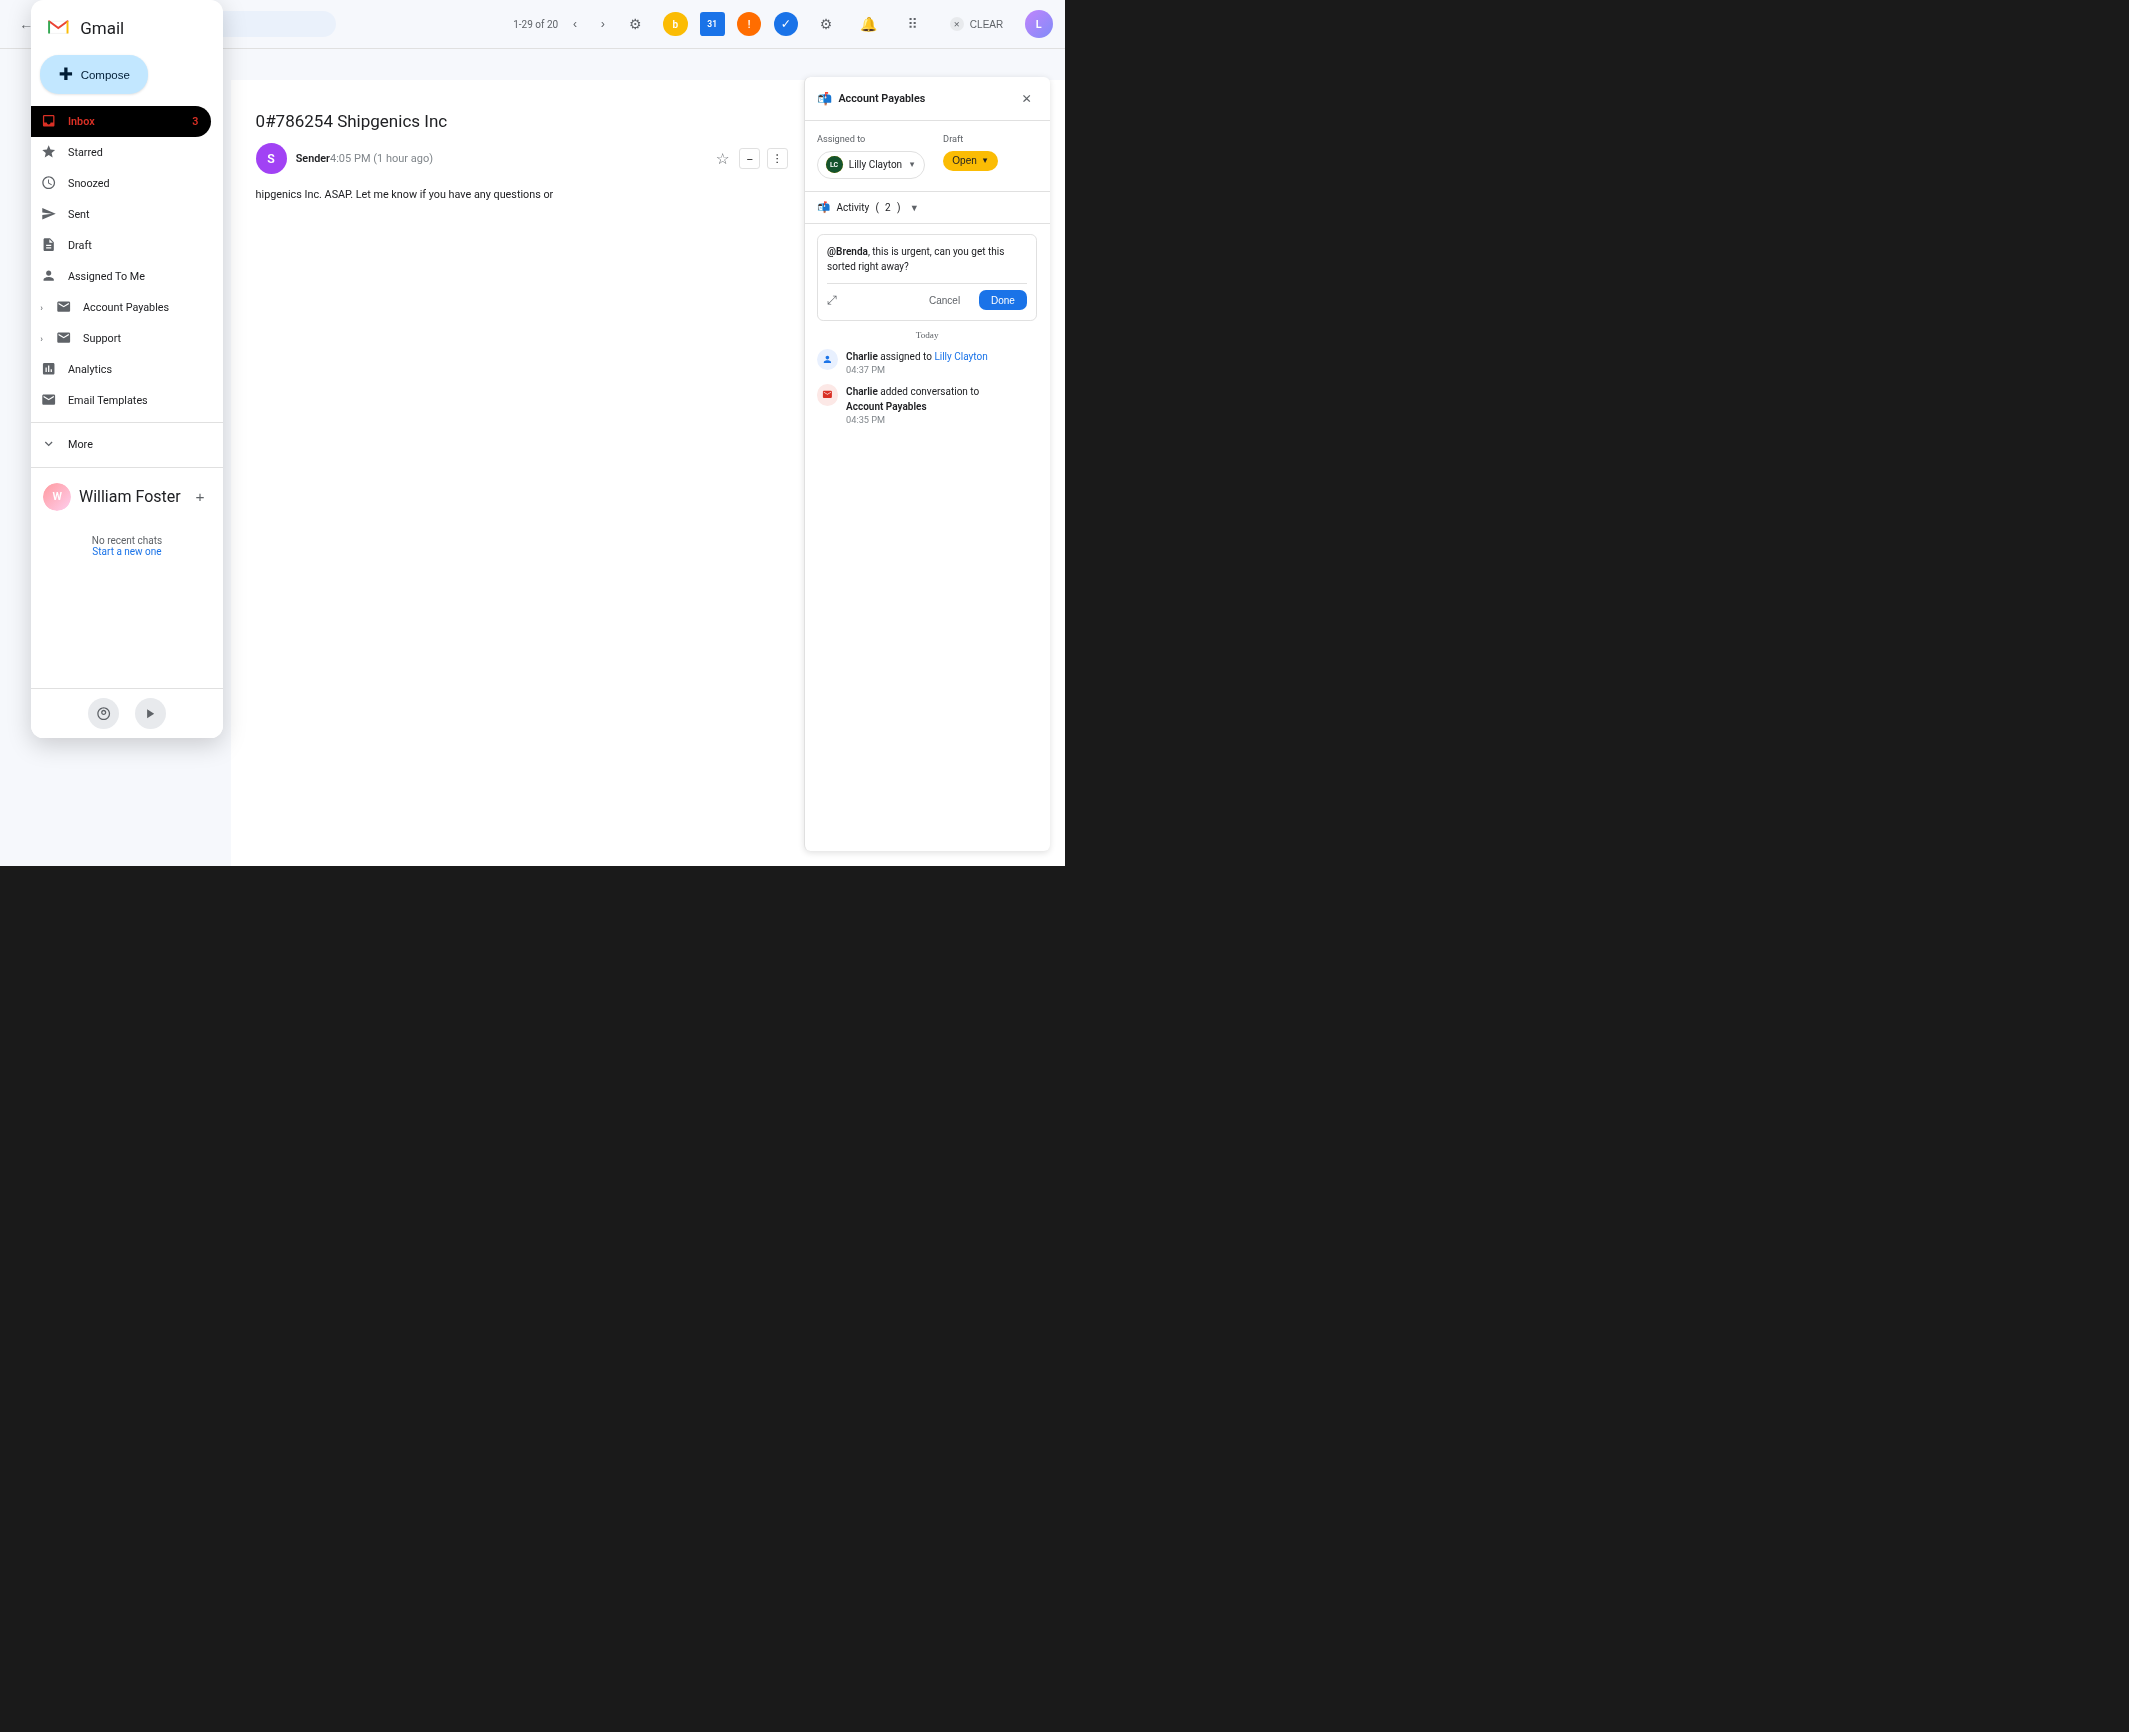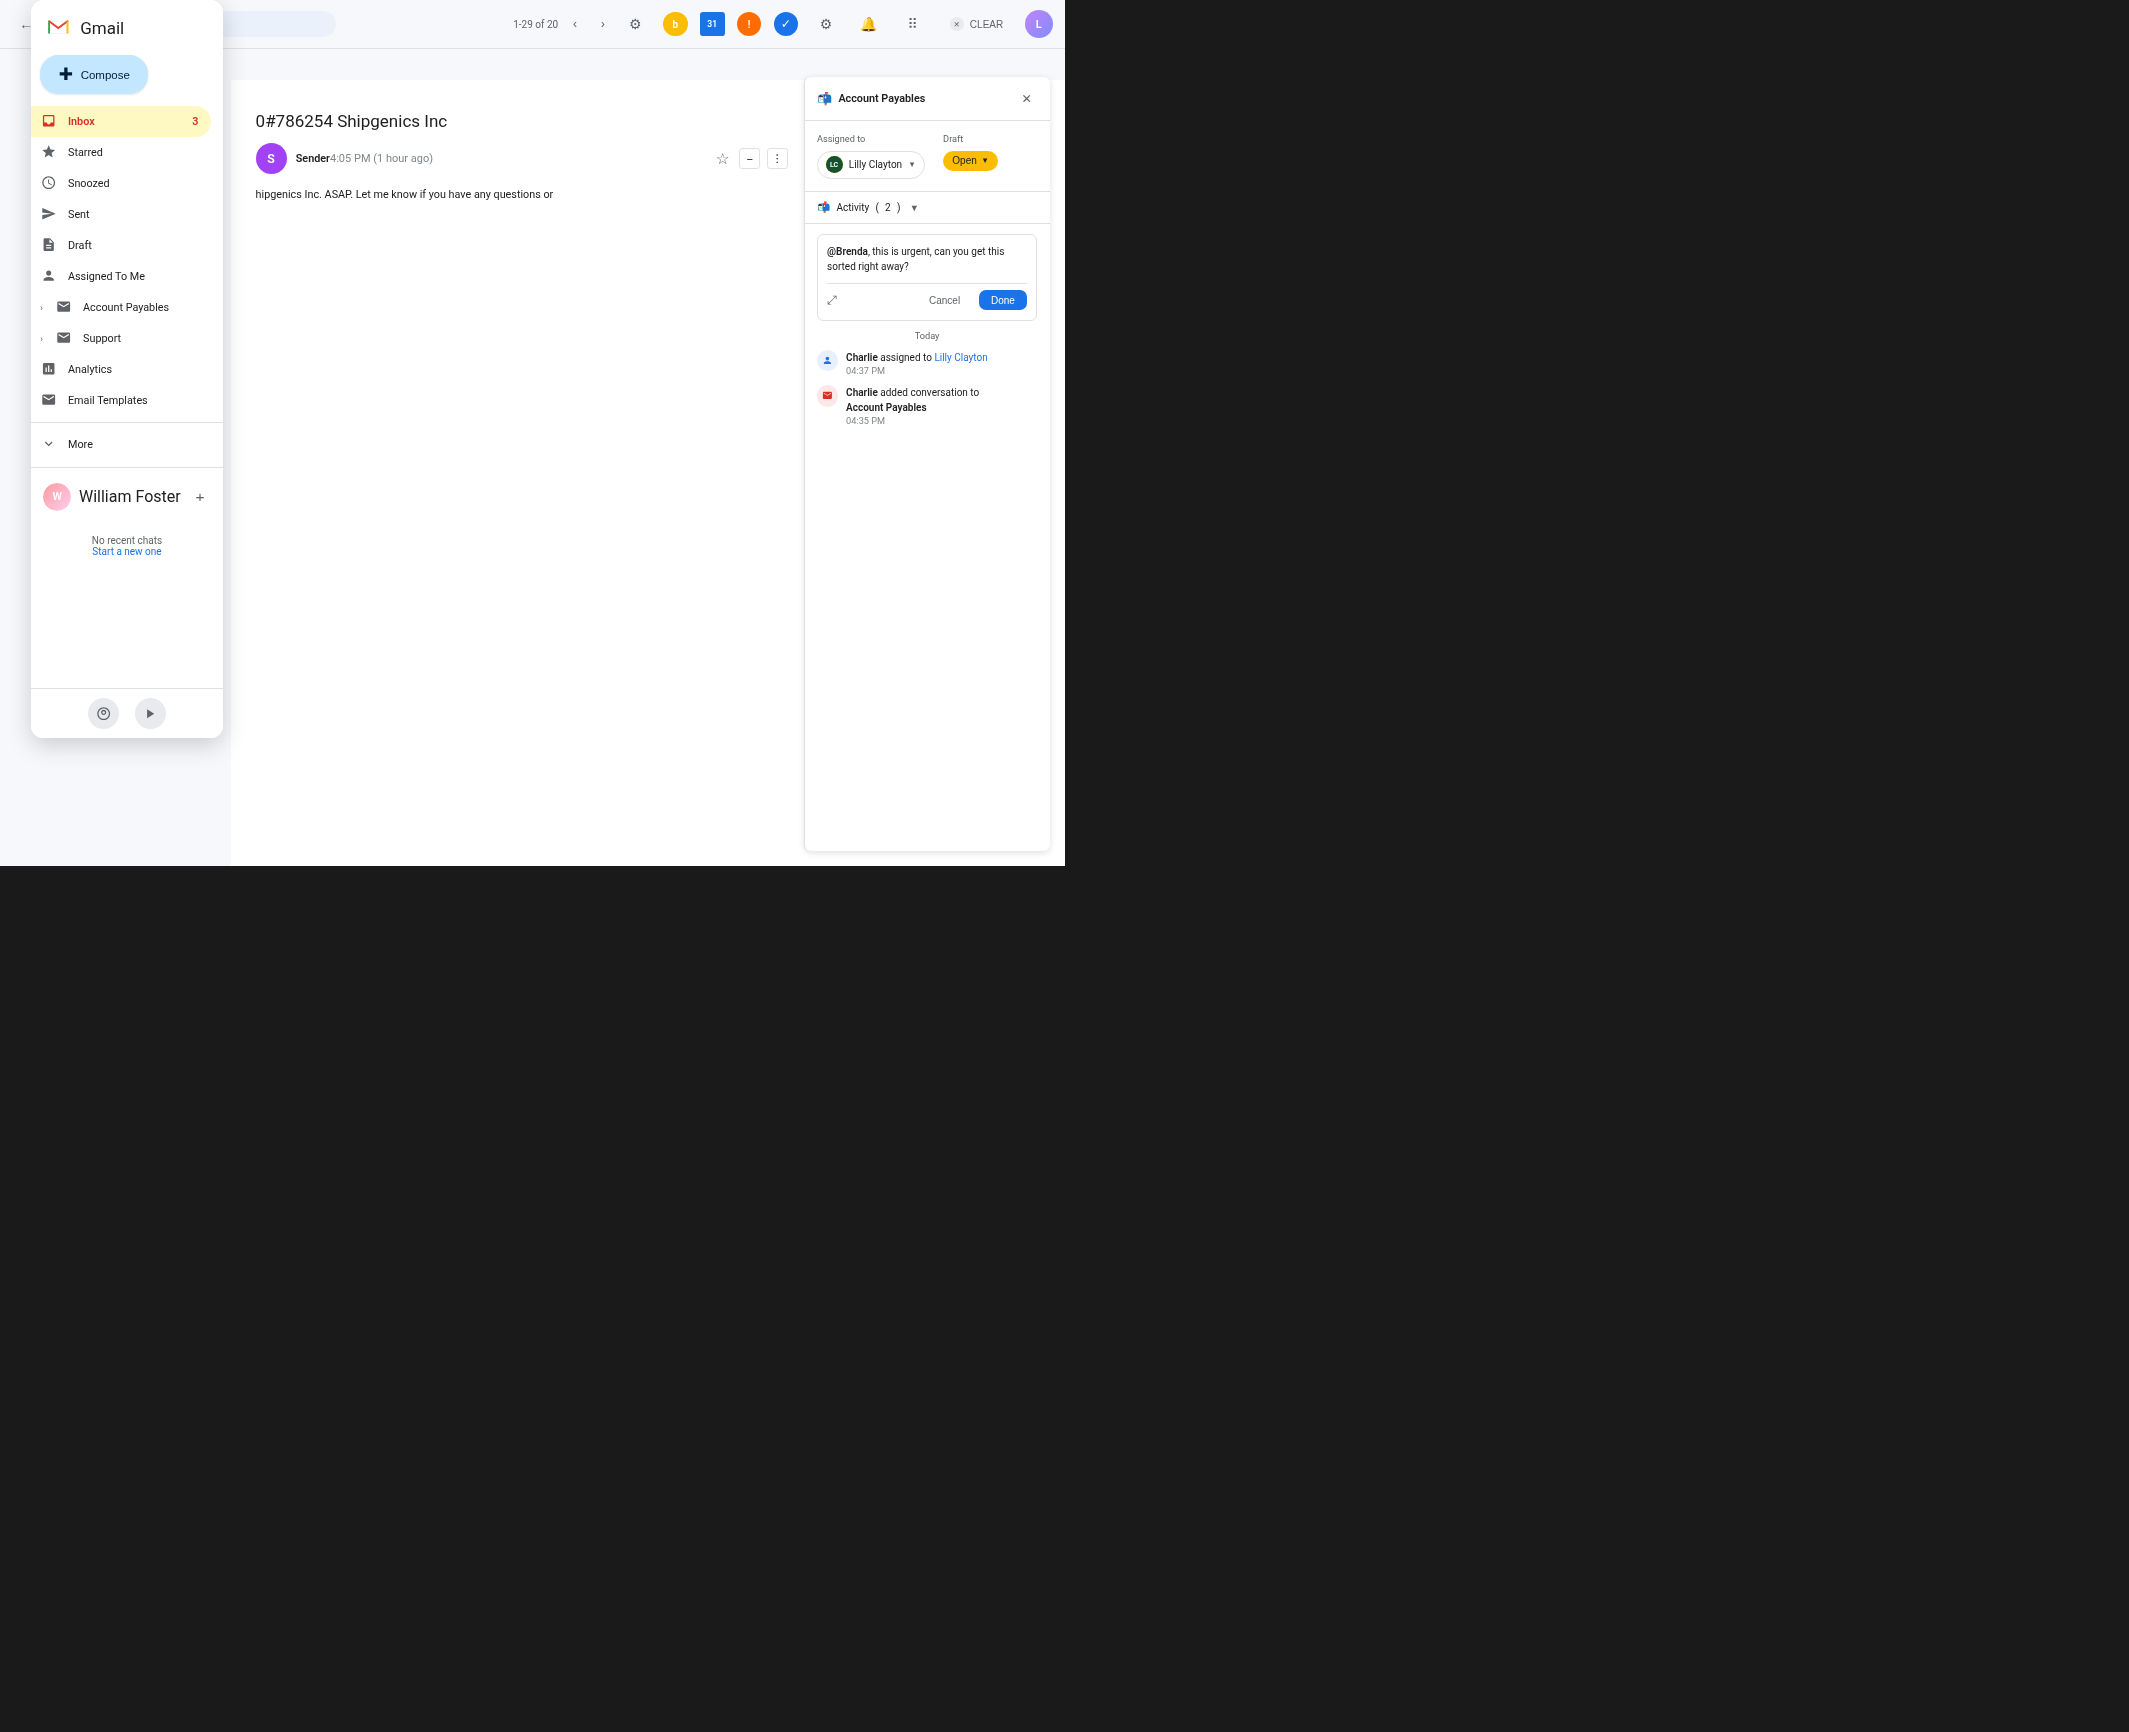--- a/index.html
+++ b/index.html
@@ -239,20 +239,21 @@
 
     .activity-timeline {
       padding: 0 12.3px 12.3px;
     }
 
     .activity-date {
       font-size: 9.2px;
       color: #5f6368;
       text-align: center;
       margin: 9.2px 0;
+      font-family: Liberation Serif, serif;
     }
 
     .activity-entry {
       display: flex;
       gap: 7.7px;
       margin-bottom: 9.2px;
       align-items: flex-start;
     }
 
     .activity-icon {
@@ -345,21 +346,21 @@
       cursor: pointer;
       border-radius: 0 18.5px 18.5px 0;
       margin-right: 12.3px;
       height: 31px;
       font-size: 10.8px;
       color: #202124;
       font-weight: 400;
     }
 
     .drawer-nav-item.active {
-      background: #fef9c3;
+      background: #000000;
       color: #d93025;
       font-weight: 600;
     }
 
     .drawer-nav-item .nav-icon {
       font-size: 14px;
       width: 17px;
       text-align: center;
       flex-shrink: 0;
     }

